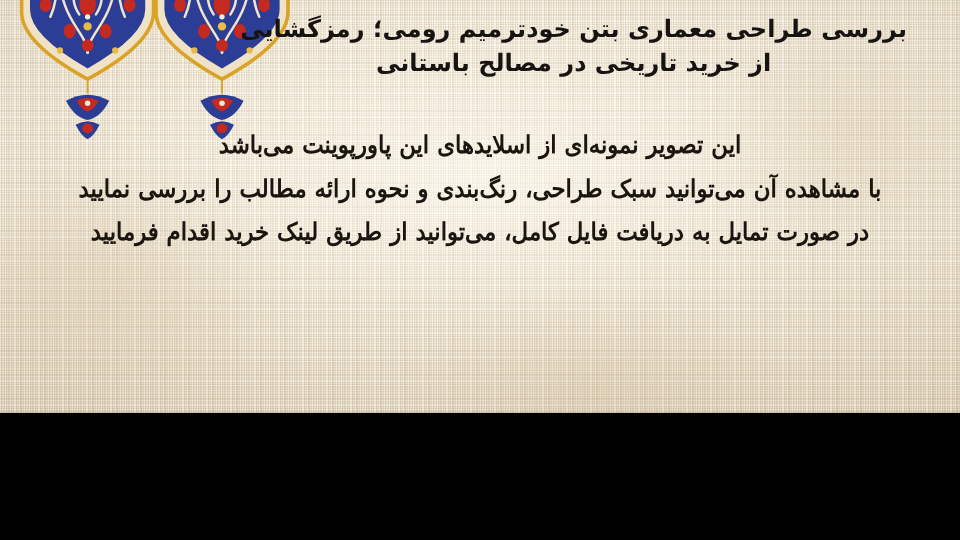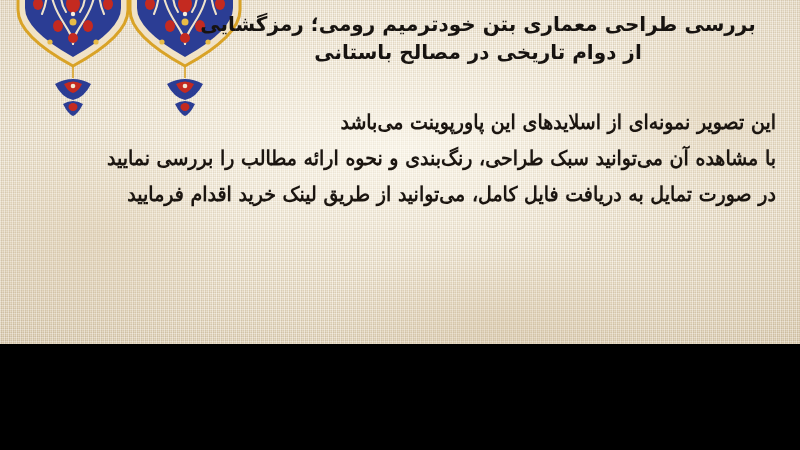--- a/index.html
+++ b/index.html
@@ -97,20 +97,21 @@
     color: #171310;
     letter-spacing: 0;
     white-space: nowrap;
   }
 
   .body-block {
     position: absolute;
     top: 112px;
     right: 24px;
     width: 752px;
+    text-align: center;
   }
   .body-line {
     font-family: "DejaVu Serif", "Liberation Serif", serif;
     font-size: 19px;
     font-weight: 700;
     color: #1b1510;
     line-height: 1;
     margin-bottom: 17px;
     white-space: nowrap;
     transform: scaleY(1.06);
@@ -270,21 +271,21 @@
             <path d="M55 138 Q65 132 75 138 Q70 148 65 150 Q60 148 55 138 Z" fill="#2b3d94"></path>
             <ellipse cx="65" cy="141" rx="4.5" ry="4" fill="#c42a20"></ellipse>
             <path d="M65 152 l4 6 -4 6 -4 -6 Z" fill="#c42a20"></path>
           </g>
         </g>
       </svg>
     </div>
 
     <div class="title-block">
       <div class="title-line">بررسی طراحی معماری بتن خودترمیم رومی؛ رمزگشایی</div>
-      <div class="title-line">از دوام تاریخی در مصالح باستانی</div>
+      <div class="title-line">از خرید تاریخی در مصالح باستانی</div>
     </div>
 
     <div class="body-block">
       <div class="body-line">این تصویر نمونه‌ای از اسلایدهای این پاورپوینت می‌باشد</div>
       <div class="body-line">با مشاهده آن می‌توانید سبک طراحی، رنگ‌بندی و نحوه ارائه مطالب را بررسی نمایید</div>
       <div class="body-line">در صورت تمایل به دریافت فایل کامل، می‌توانید از طریق لینک خرید اقدام فرمایید</div>
     </div>
   </div>
 
   <div class="fringe-band">

